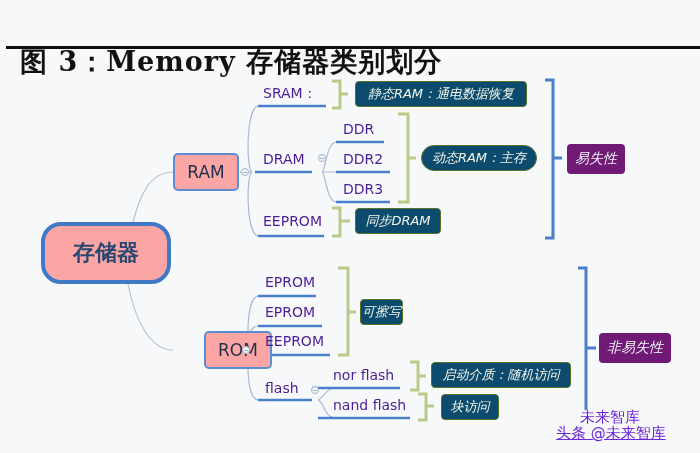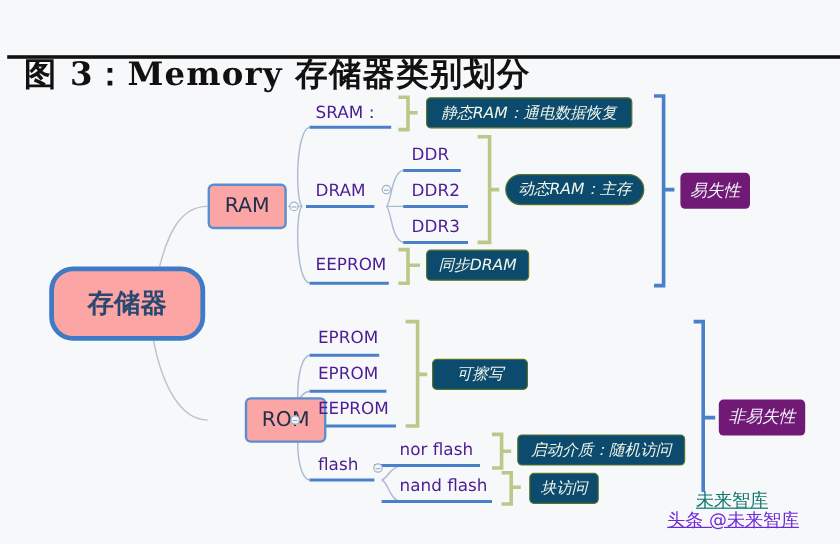--- a/index.html
+++ b/index.html
@@ -44,21 +44,21 @@
   }
   .collapse {
     position: absolute; width: 8px; height: 8px; border: 1px solid #9fb3cc; border-radius: 50%;
     background: #f7f8fa; box-sizing: border-box;
   }
   .collapse::after { content: ""; position: absolute; left: 1px; top: 3px; width: 4px; height: 1px; background: #9fb3cc; }
   .watermark {
     position: absolute; left: 556px; top: 424px; font-size: 15px; color: #6d28d9; white-space: nowrap; text-decoration: underline;
   }
   .watermark-faint {
-    position: absolute; left: 580px; top: 408px; font-size: 15px; color: #0f766e; white-space: nowrap; text-decoration: underline;
+    position: absolute; left: 580px; top: 408px; font-size: 15px; color: #6d28d9; white-space: nowrap;
   }
 </style>
 </head>
 <body>
 
 <div class="title">图 3：Memory 存储器类别划分</div>
 <div class="title-rule"></div>
 
 <svg class="lines" width="700" height="453">
 
@@ -121,19 +121,19 @@
 <div class="tag" style="left:355px; top:208px; width:86px;">同步DRAM</div>
 <div class="tag-blue" style="left:567px; top:144px; width:58px;">易失性</div>
 
 <div class="leaf" style="left:265px; top:274px;">EPROM</div>
 <div class="leaf" style="left:265px; top:304px;">EPROM</div>
 <div class="leaf" style="left:265px; top:333px;">EEPROM</div>
 <div class="leaf" style="left:265px; top:380px;">flash</div>
 <div class="leaf" style="left:333px; top:367px;">nor flash</div>
 <div class="leaf" style="left:333px; top:397px;">nand flash</div>
 
-<div class="tag" style="left:360px; top:299px; width:80px;">可擦写</div>
+<div class="tag" style="left:360px; top:299px; width:43px;">可擦写</div>
 <div class="tag" style="left:431px; top:362px; width:140px;">启动介质：随机访问</div>
 <div class="tag" style="left:441px; top:394px; width:58px;font-family:Liberation Serif, serif;">块访问</div>
 <div class="tag-blue" style="left:599px; top:333px; width:72px;">非易失性</div>
 
 <div class="watermark-faint">未来智库</div>
 <div class="watermark">头条 @未来智库</div>
 
 </body></html>

